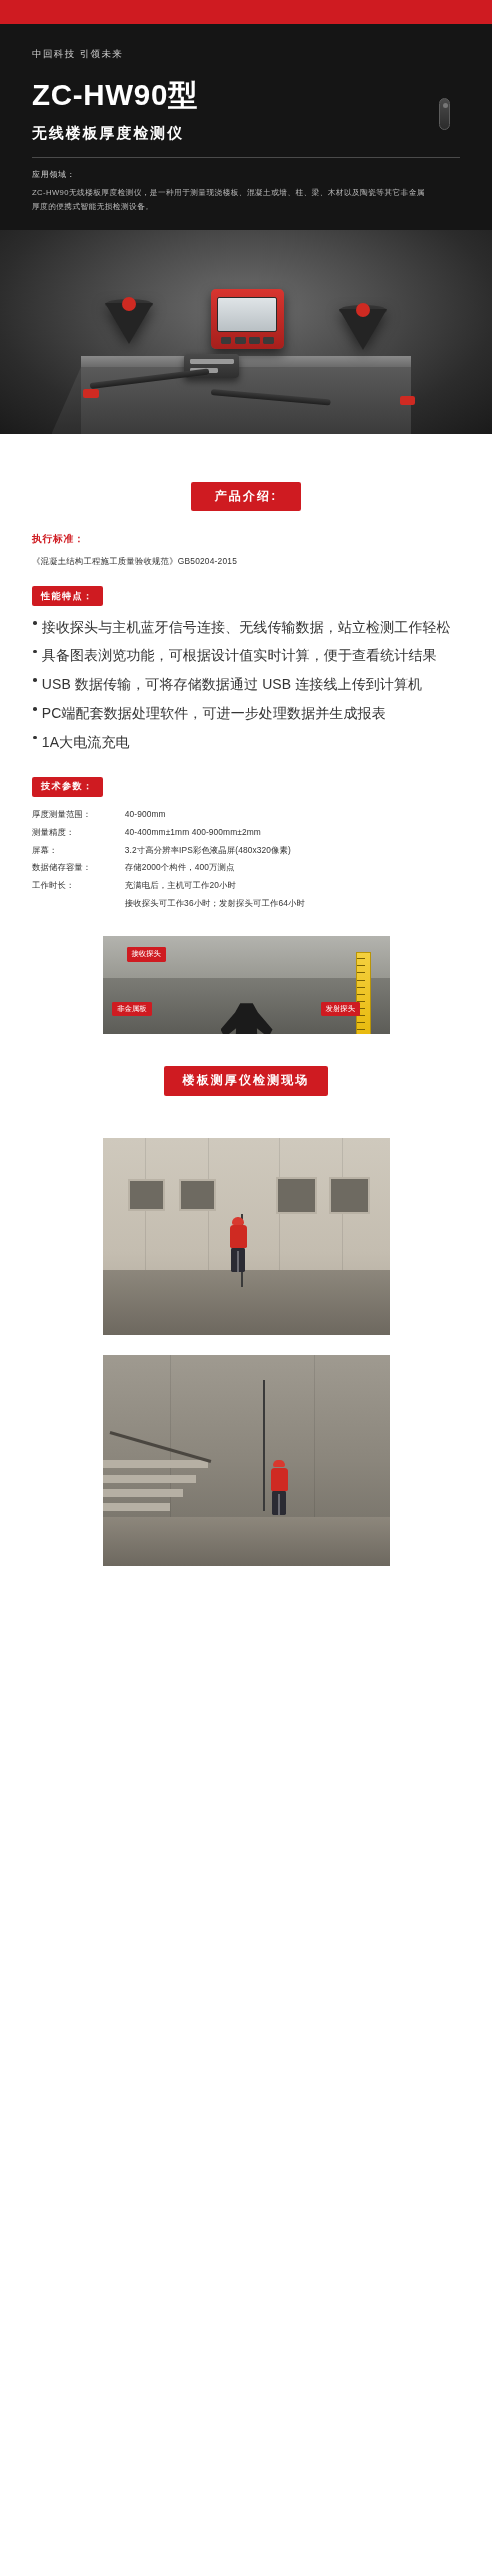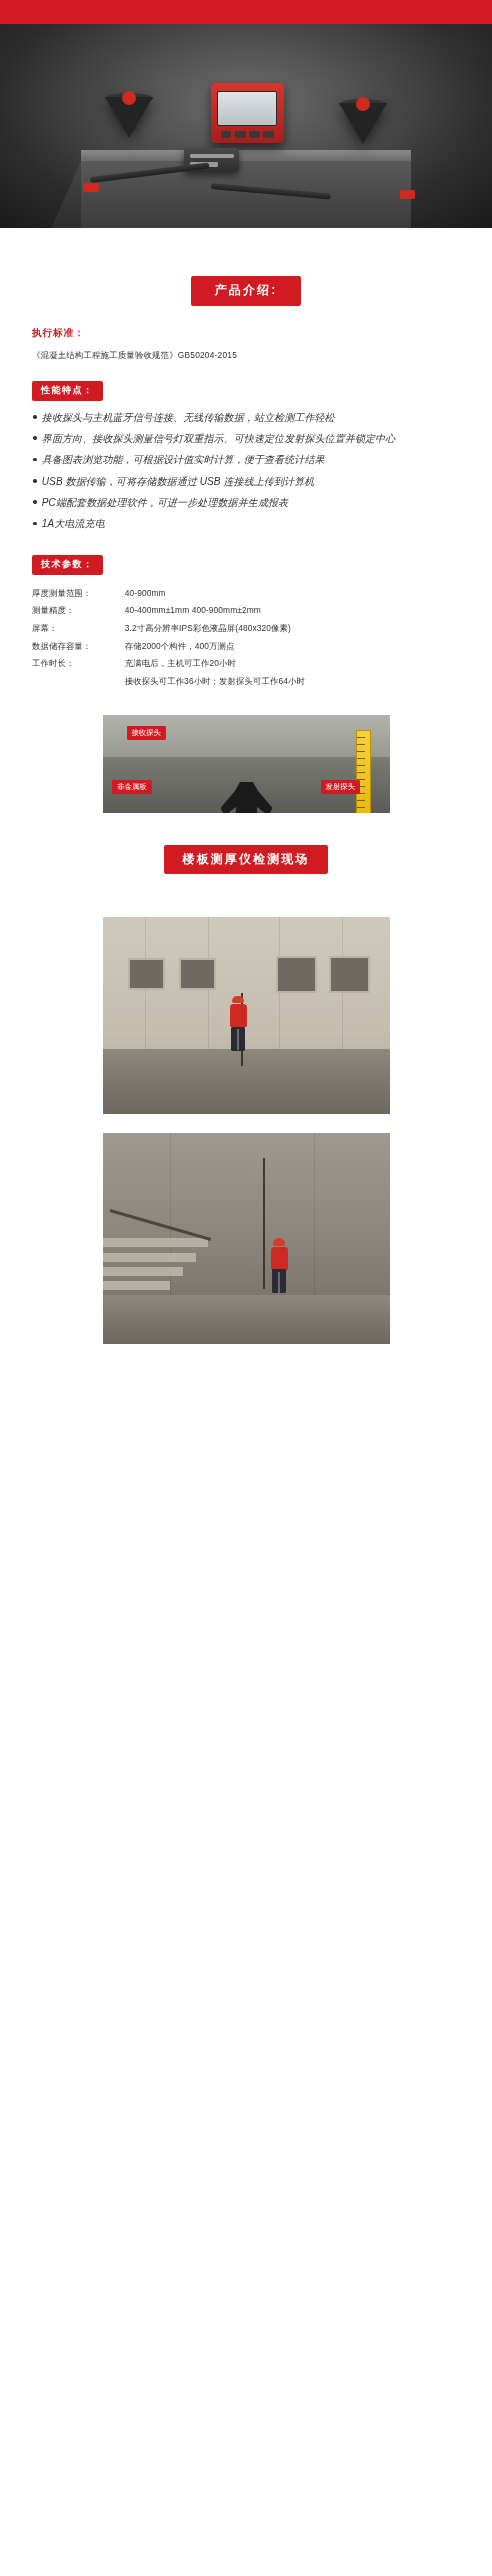--- a/index.html
+++ b/index.html
@@ -225,26 +225,25 @@
     font-weight:bold;
     letter-spacing:1.4px;
     padding:3.5px 9.1px;
     border-radius:2.1px;
     margin: 17px 0 8.4px 0;
   }
   .feat-list { list-style:none; }
   .feat-list li {
     position:relative;
     color:#333;
-    font-size:10px;
+    font-size:14px;
     line-height:1.85;
     padding-left:9.8px;
     margin-bottom:2.8px;
     letter-spacing:0.1px;
-    font-style:italic;
   }
   .feat-list li:before {
     content:"";
     position:absolute; left:1.4px; top:6.3px;
     width:3.5px;height:3.5px;border-radius:50%;
     background:#333;
   }
 
   .spec-badge {
     display:inline-block;
@@ -384,20 +383,29 @@
 
   .bottom-gap { height: 63px; }
 </style>
 </head>
 <body>
 
 <div class="page">
 
   <div class="top-bar"></div>
 
+  <div class="hero">
+    <div class="hero-brand">中回科技  引领未来</div>
+    <div class="hero-title">ZC-HW90型</div>
+    <div class="hero-sub">无线楼板厚度检测仪</div>
+    <div class="hero-rule"></div>
+    <div class="hero-apply-label">应用领域：</div>
+    <div class="hero-apply-text">ZC-HW90无线楼板厚度检测仪，是一种用于测量现浇楼板、混凝土或墙、柱、梁、木材以及陶瓷等其它非金属厚度的便携式智能无损检测设备。</div>
+    <div class="hero-probe"></div>
+  </div>
 
   <div class="photo-block">
     <div class="pedestal"></div>
     <div class="ped-top"></div>
 
     <div class="cone-cap left"></div>
     <div class="cone left"></div>
     <div class="cone-red left"></div>
 
     <div class="cone-cap right"></div>
@@ -431,21 +439,20 @@
       <span class="section-title">产品介绍:</span>
     </div>
 
     <div class="body-block">
       <div class="h-red">执行标准：</div>
       <div class="std-line">《混凝土结构工程施工质量验收规范》GB50204-2015</div>
 
       <div class="feat-badge">性能特点：</div>
       <ul class="feat-list">
         <li>接收探头与主机蓝牙信号连接、无线传输数据，站立检测工作轻松</li>
-        <li>界面方向、接收探头测量信号灯双重指示、可快速定位发射探头位置并锁定中心</li>
         <li>具备图表浏览功能，可根据设计值实时计算，便于查看统计结果</li>
         <li>USB 数据传输，可将存储数据通过 USB 连接线上传到计算机</li>
         <li>PC端配套数据处理软件，可进一步处理数据并生成报表</li>
         <li>1A大电流充电</li>
       </ul>
 
       <div class="spec-badge">技术参数：</div>
       <table class="spec-table">
         <tbody>
             <tr>

